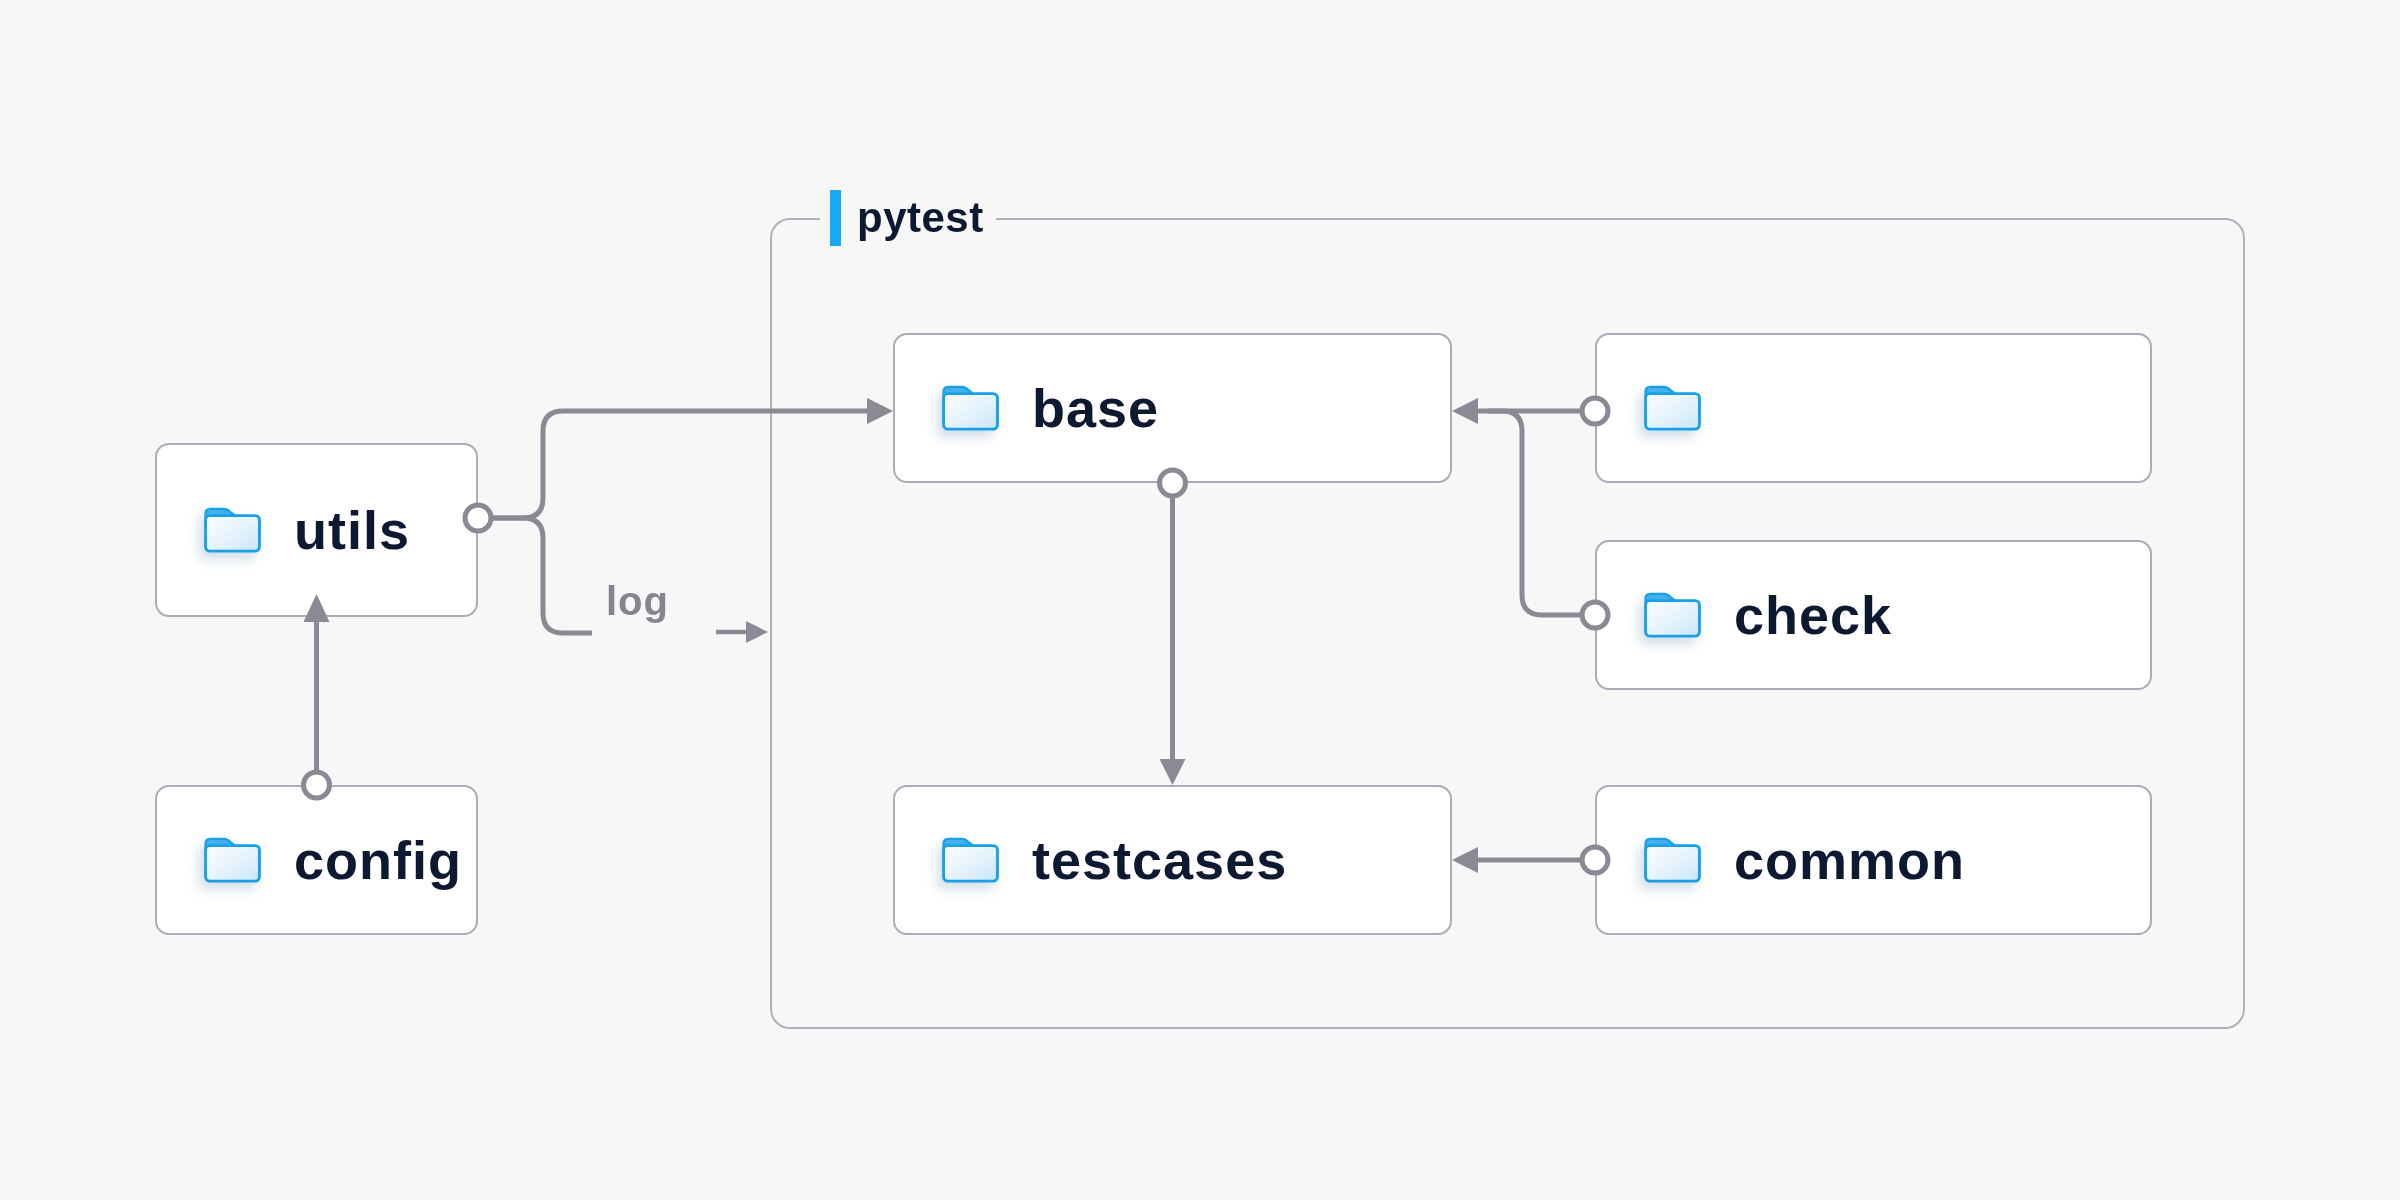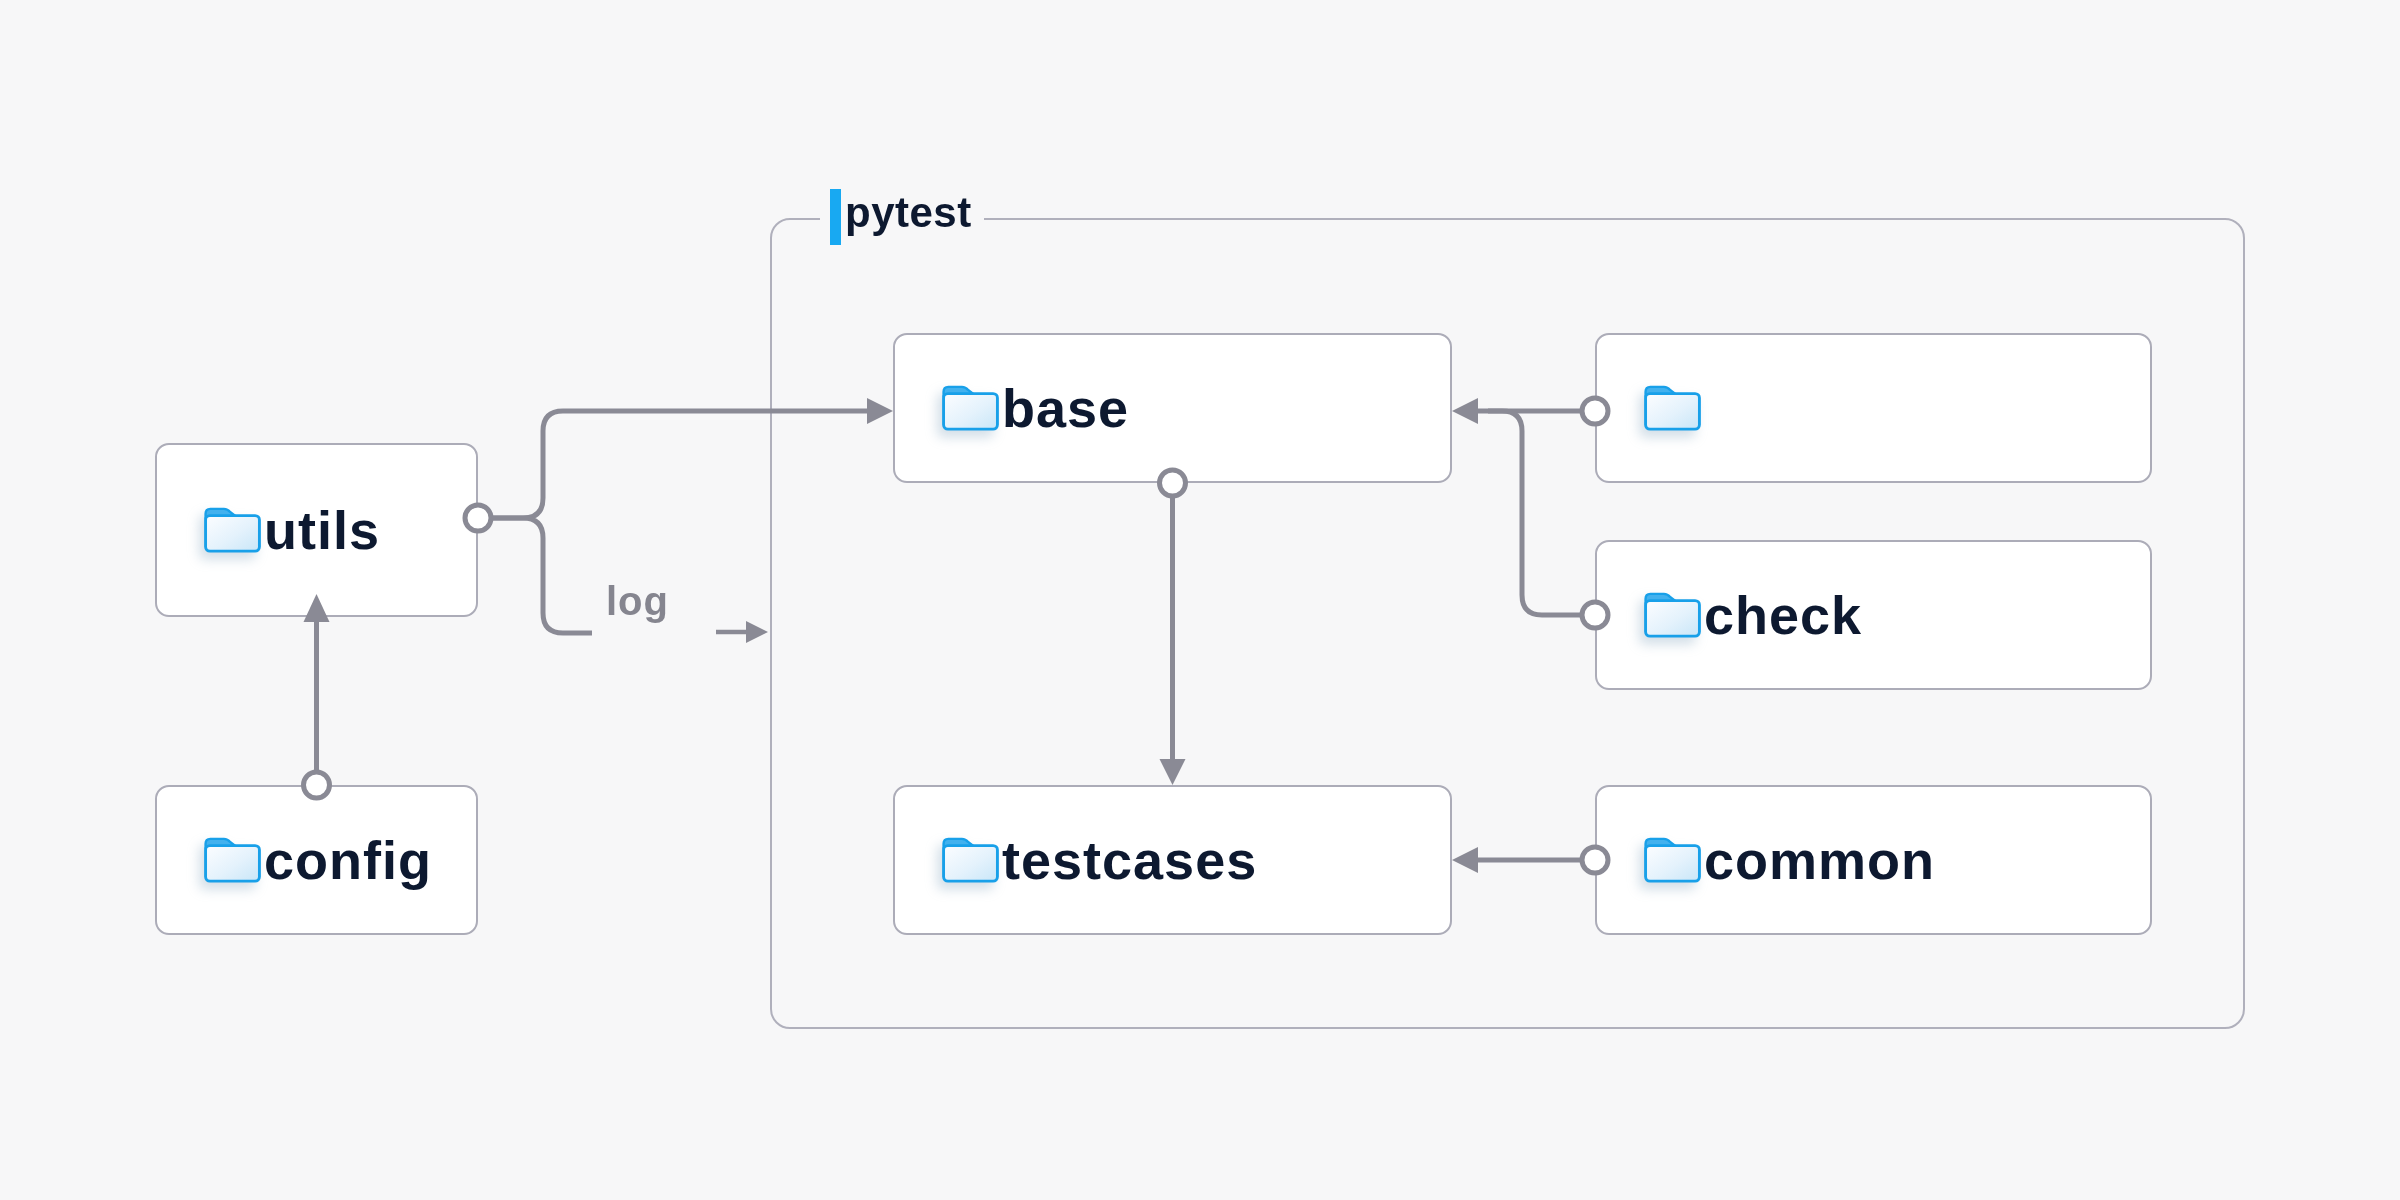--- a/index.html
+++ b/index.html
@@ -19,22 +19,22 @@
     width: 1475px; height: 811px;
     border: 2.5px solid #b0b0bc;
     border-radius: 20px;
     box-sizing: border-box;
   }
   .group-label {
     position: absolute;
     left: 48px; top: -31px;
     height: 58px;
     display: flex;
-    align-items: flex-start;
-    gap: 4px;
+    align-items: center;
+    gap: 16px;
     background: #f7f7f8;
     padding: 0 12px 0 10px;
   }
   .accent-bar {
     width: 11px; height: 56px;
     background: #18a9f2;
     flex: none;
   }
   .group-title {
     font-size: 42px;
@@ -47,20 +47,21 @@
   
   .node {
     position: absolute;
     background: #ffffff;
     border: 2.5px solid #acacb8;
     border-radius: 14px;
     box-sizing: border-box;
     display: flex;
     align-items: center;
     padding-left: 44px;
+    gap: 30px;
   }
   .node-label {
     font-size: 54px;
     font-weight: 700;
     color: #0d1930;
     letter-spacing: 1px;
     white-space: nowrap;
   }
   .folder {
     width: 63px; height: 50px;

